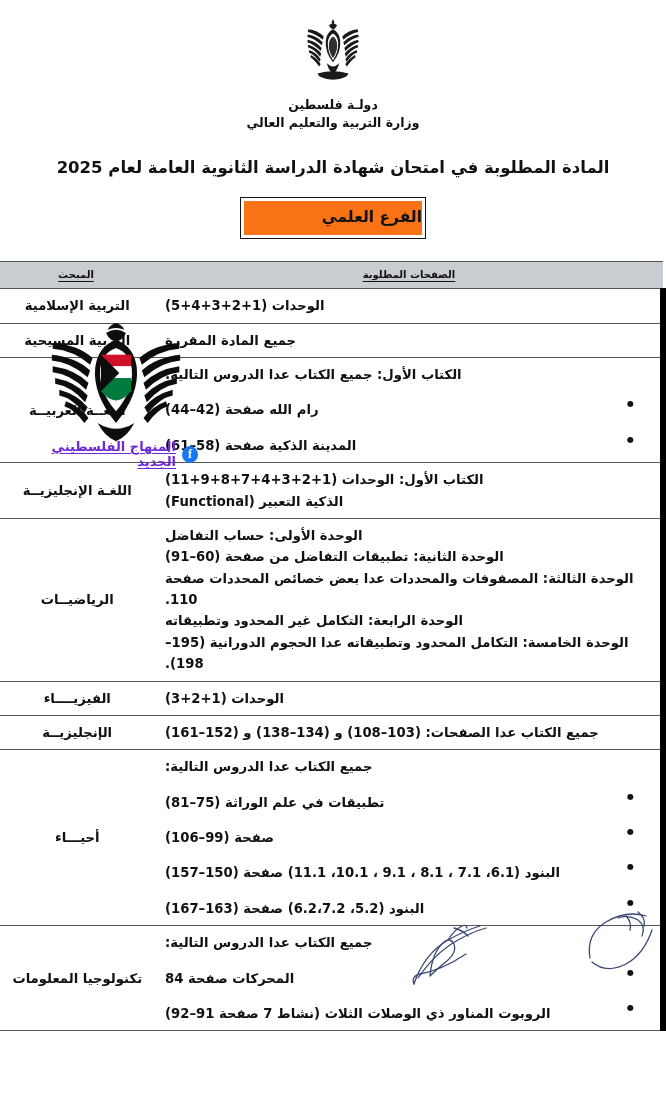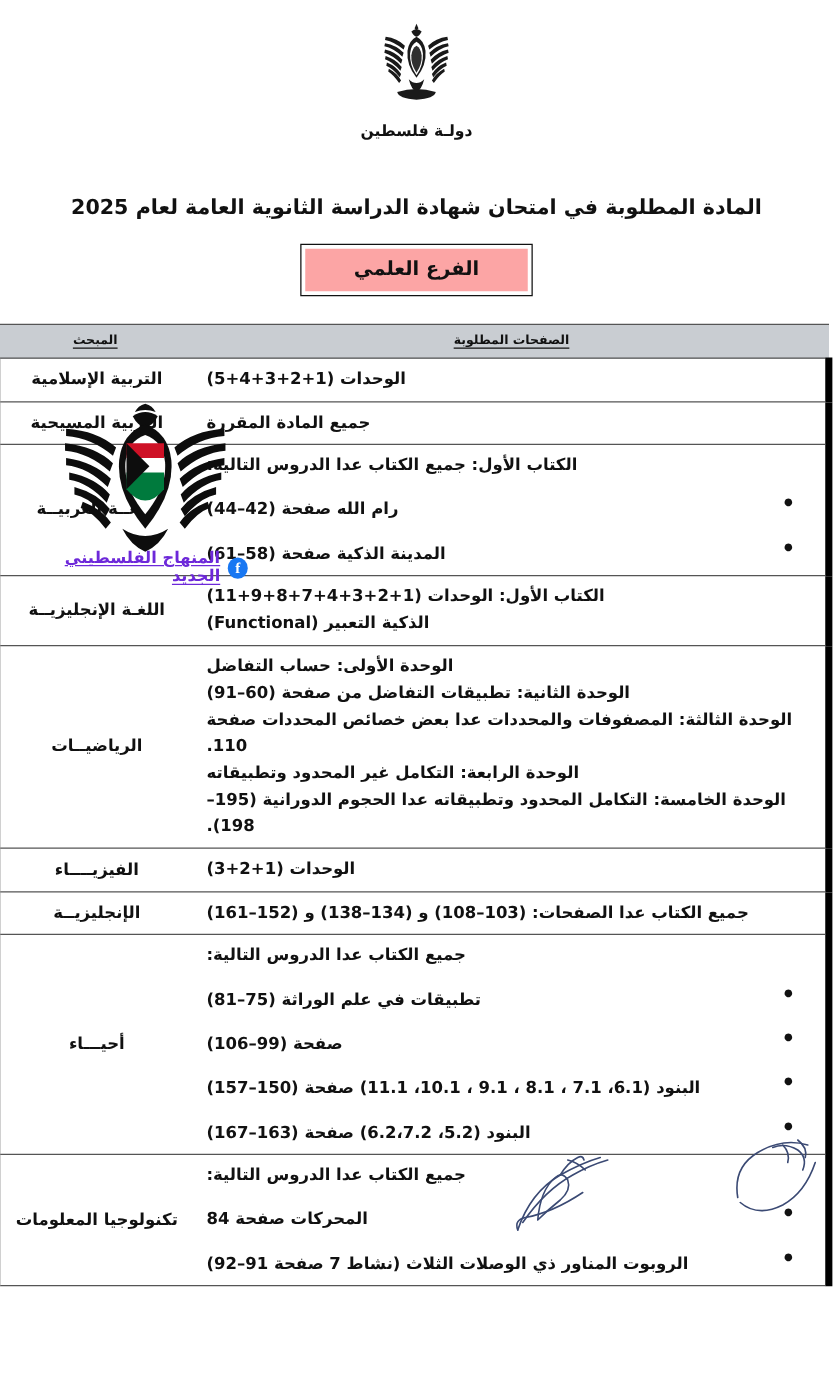--- a/index.html
+++ b/index.html
@@ -42,42 +42,42 @@
     font-size: 12.5px;
     font-weight: 700;
     letter-spacing: 0.5px;
   }
   .ministry-line-2 {
     font-size: 12.5px;
     font-weight: 700;
     letter-spacing: 0.3px;
   }
   .doc-title {
-    margin-top: 42px;
+    margin-top: 26px;
     font-size: 16.5px;
     font-weight: 700;
     letter-spacing: 0.2px;
   }
   .branch-box-wrap {
     margin-top: 20px;
     display: flex;
     justify-content: center;
   }
   .branch-box {
     border: 1.6px solid #111;
     padding: 3px;
     width: 178px;
     background: #fff;
   }
   .branch-box-inner {
-    background: #fca5a5;
+    background: #f97316;
     padding: 7px 0 9px;
     font-size: 15.5px;
     font-weight: 700;
-    text-align: center;
+    text-align: right;
   }
 
   
   .table-wrap {
     margin-top: 22px;
     padding: 0;
   }
   table.subjects {
     width: 666px;
     border-collapse: collapse;
@@ -232,20 +232,21 @@
         <path d="M48 92 q12 12 24 0 q-4 16 -12 20 q-8 -4 -12 -20z"></path>
 
         <path d="M30 112 q30 -9 60 0 q-2 10 -30 12 q-28 -2 -30 -12z"></path>
       </g>
       <path d="M60 34 q-9 5 -10 18 q-1 18 10 34 q11 -16 10 -34 q-1 -13 -10 -18z" fill="#ffffff"></path>
       <path d="M60 40 q-7 4 -8 15 q-1 14 8 27 q9 -13 8 -27 q-1 -11 -8 -15z" fill="#2f2f2f"></path>
     </svg>
 
     <div class="ministry-lines">
       <div class="ministry-line-1">دولـة فلسطين</div>
+      <div class="ministry-line-2">وزارة التربية والتعليم العالي</div>
     </div>
 
     <div class="doc-title">المادة المطلوبة في امتحان شهادة الدراسة الثانوية العامة لعام 2025</div>
 
     <div class="branch-box-wrap">
       <div class="branch-box">
         <div class="branch-box-inner">الفرع العلمي</div>
       </div>
     </div>
   </div>

